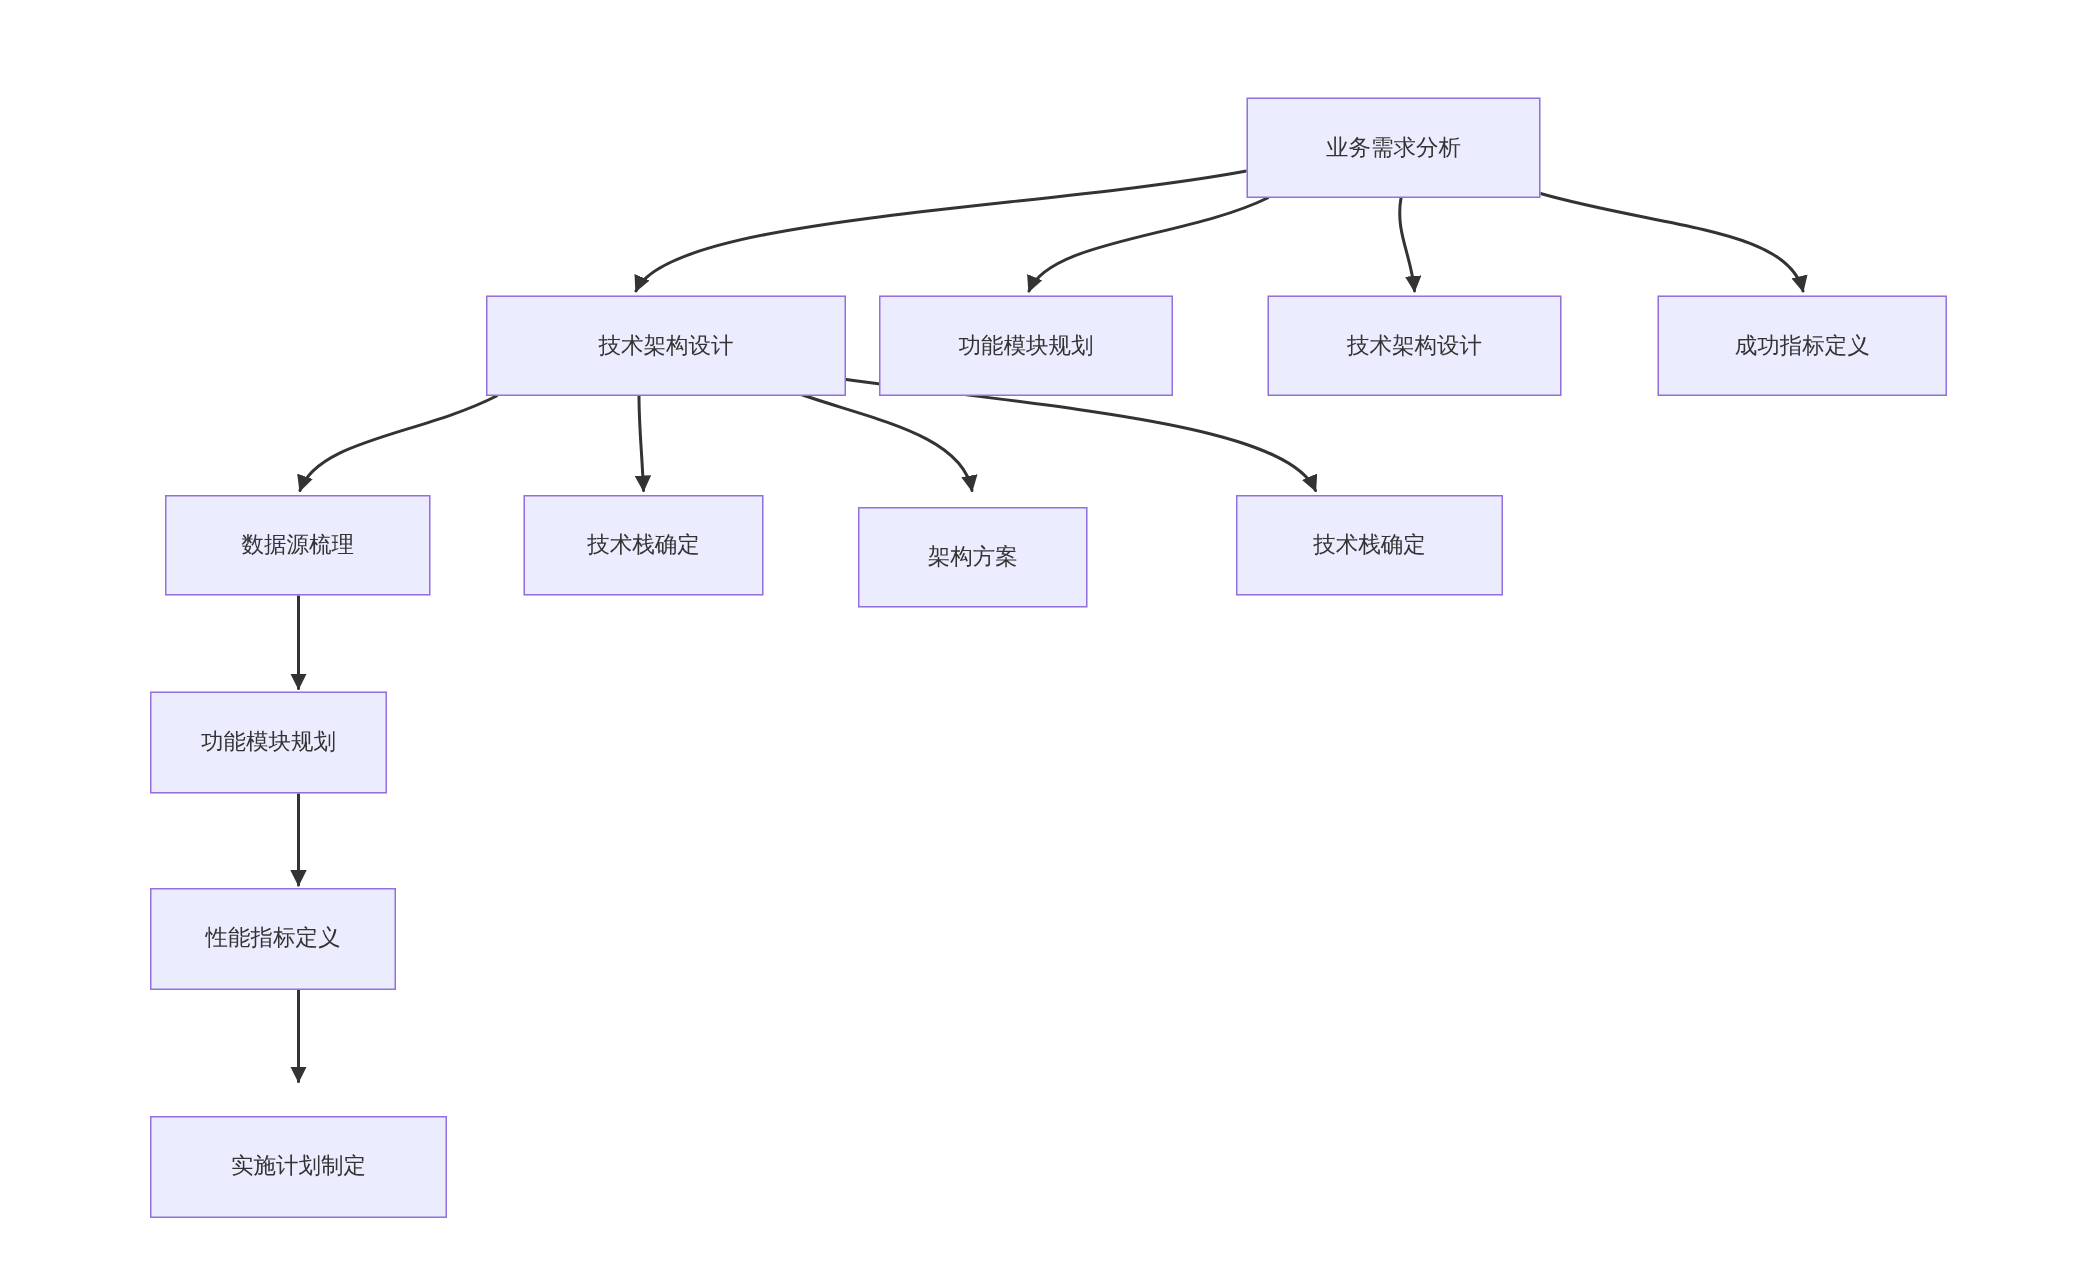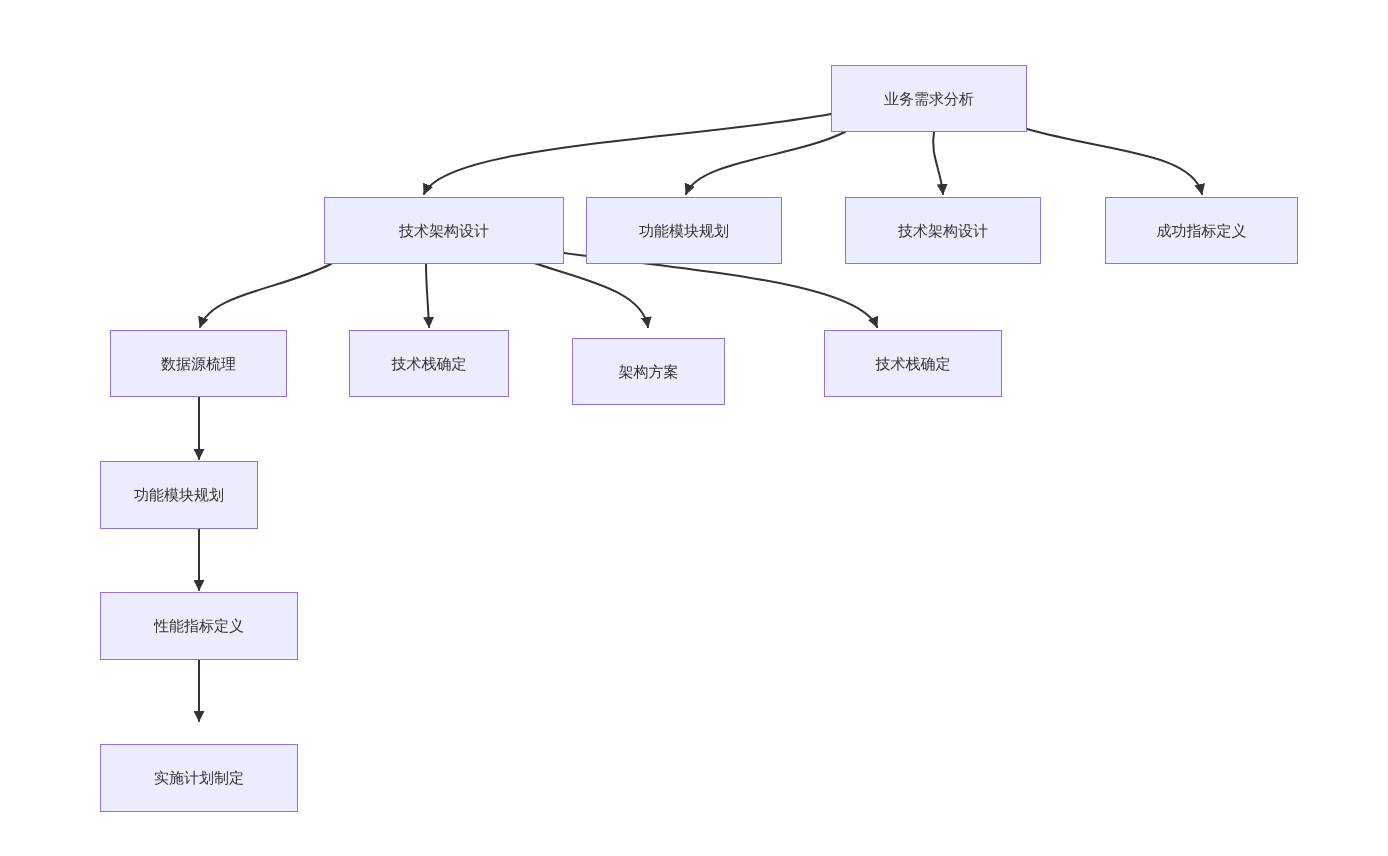--- a/index.html
+++ b/index.html
@@ -82,17 +82,17 @@
   <div class="node" style="left:1105px; top:197px; width:193px; height:67px;">成功指标定义</div>
 
   <div class="node" style="left:349px; top:330px; width:160px; height:67px;">技术栈确定</div>
 
   <div class="node" style="left:572px; top:338px; width:153px; height:67px;">架构方案</div>
 
   <div class="node" style="left:790px; top:330px; width:178px; height:67px;margin-left:34px;">技术栈确定</div>
 
   <div class="node" style="left:100px; top:461px; width:158px; height:68px;">功能模块规划</div>
 
-  <div class="node" style="left:100px; top:592px; width:198px; height:68px;font-family:Liberation Serif, serif;">性能指标定义</div>
+  <div class="node" style="left:100px; top:592px; width:164px; height:68px;font-family:Liberation Serif, serif;">性能指标定义</div>
 
   <div class="node" style="left:100px; top:744px; width:198px; height:68px;">实施计划制定</div>
 
 </div>
 
 </body></html>

